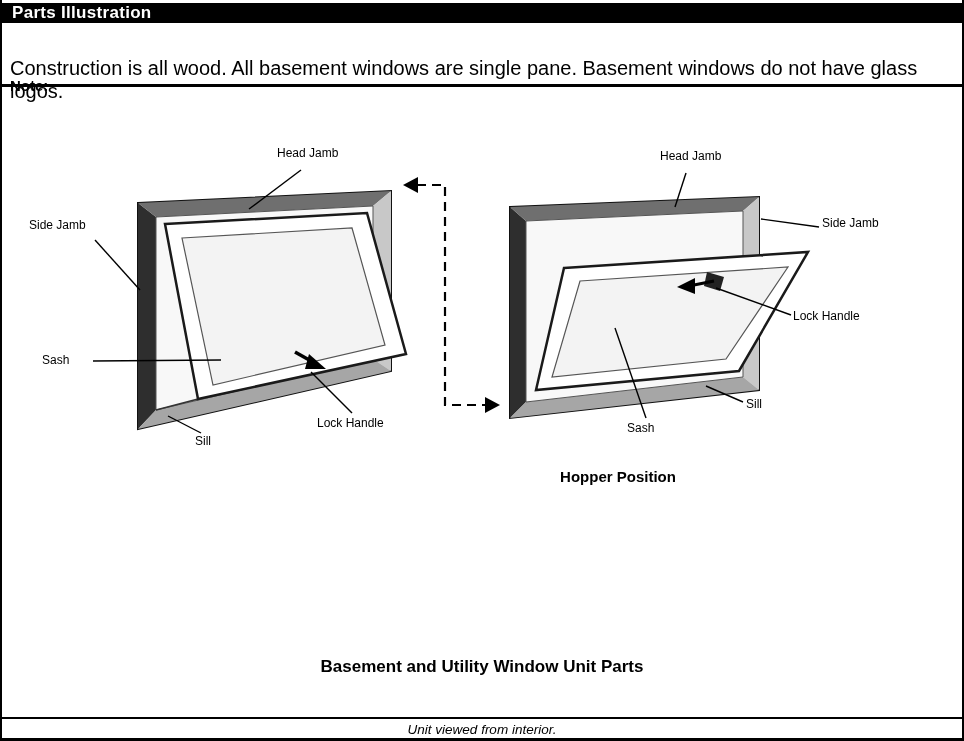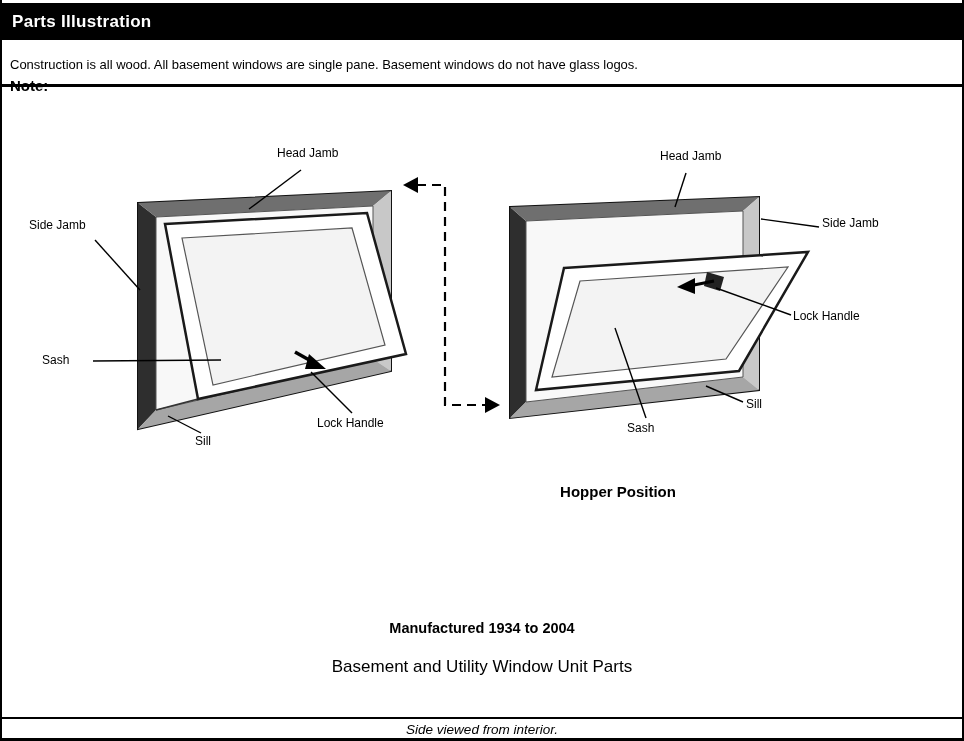--- a/index.html
+++ b/index.html
@@ -2,31 +2,31 @@
 <html><head>
 <meta charset="utf-8">
 <style>
   html,body{margin:0;padding:0;background:#fff;}
   .page{
     position:relative;width:964px;height:741px;background:#fff;
     font-family:"Liberation Sans",sans-serif;color:#000;overflow:hidden;
     box-sizing:border-box;border-left:2px solid #000;border-right:2px solid #000;
   }
   .title-bar{
-    position:absolute;top:3px;left:0;right:0;height:37px;background:#000;color:#fff;
+    position:absolute;top:3px;left:0;right:0;height:20px;background:#000;color:#fff;
     display:flex;align-items:center;padding-left:10px;font-weight:bold;font-size:17px;letter-spacing:.3px;
   }
   .note-label{position:absolute;left:8px;top:51px;font-weight:bold;font-size:15px;margin-top:26px;}
-  .note-text{position:absolute;left:8px;top:57px;font-size:13px;}
+  .note-text{position:absolute;left:8px;top:57px;font-size:20px;}
   .divider{position:absolute;left:0;right:0;top:84px;height:3px;background:#000;}
   svg.art{position:absolute;left:0;top:0;pointer-events:none;}
   .lbl{position:absolute;font-size:12px;white-space:nowrap;}
   .caption{position:absolute;width:210px;text-align:center;font-weight:bold;font-size:15px;}
   .mfg{position:absolute;left:0;right:0;top:620px;text-align:center;font-weight:bold;font-size:14.5px;}
-  .subtitle{position:absolute;left:0;right:0;top:657px;text-align:center;font-weight:normal;font-size:17px;}
+  .subtitle{position:absolute;left:0;right:0;top:657px;text-align:center;font-weight:bold;font-size:17px;}
   .footer-line{position:absolute;left:0;right:0;top:717px;height:2px;background:#000;}
   .footer-text{position:absolute;left:0;right:0;top:722px;text-align:center;font-style:italic;font-size:13.5px;}
   .bottom-bar{position:absolute;left:0;right:0;bottom:0;height:3px;background:#000;}
 </style>
 </head>
 <body>
 
 <div class="page">
 
   <header class="title-bar">
@@ -96,22 +96,21 @@
   <div class="lbl" style="left:27px;top:218px">Side Jamb</div>
   <div class="lbl" style="left:40px;top:353px">Sash</div>
   <div class="lbl" style="left:193px;top:434px">Sill</div>
   <div class="lbl" style="left:315px;top:416px">Lock Handle</div>
 
   <div class="lbl" style="left:658px;top:149px">Head Jamb</div>
   <div class="lbl" style="left:820px;top:216px">Side Jamb</div>
   <div class="lbl" style="left:791px;top:309px">Lock Handle</div>
   <div class="lbl" style="left:744px;top:397px">Sill</div>
   <div class="lbl" style="left:625px;top:421px">Sash</div>
-  <div class="caption" style="left:511px;top:483px">Hopper Position</div>
+  <div class="caption" style="left:511px;top:468px">Hopper Position</div>
 
-  <div class="mfg">Manufactured 1934 to 2004</div>
   <div class="subtitle">Basement and Utility Window Unit Parts</div>
 
   <div class="footer-line"></div>
-  <div class="footer-text">Side viewed from interior.</div>
+  <div class="footer-text">Unit viewed from interior.</div>
   <div class="bottom-bar"></div>
 
 </div>
 
 </body></html>

